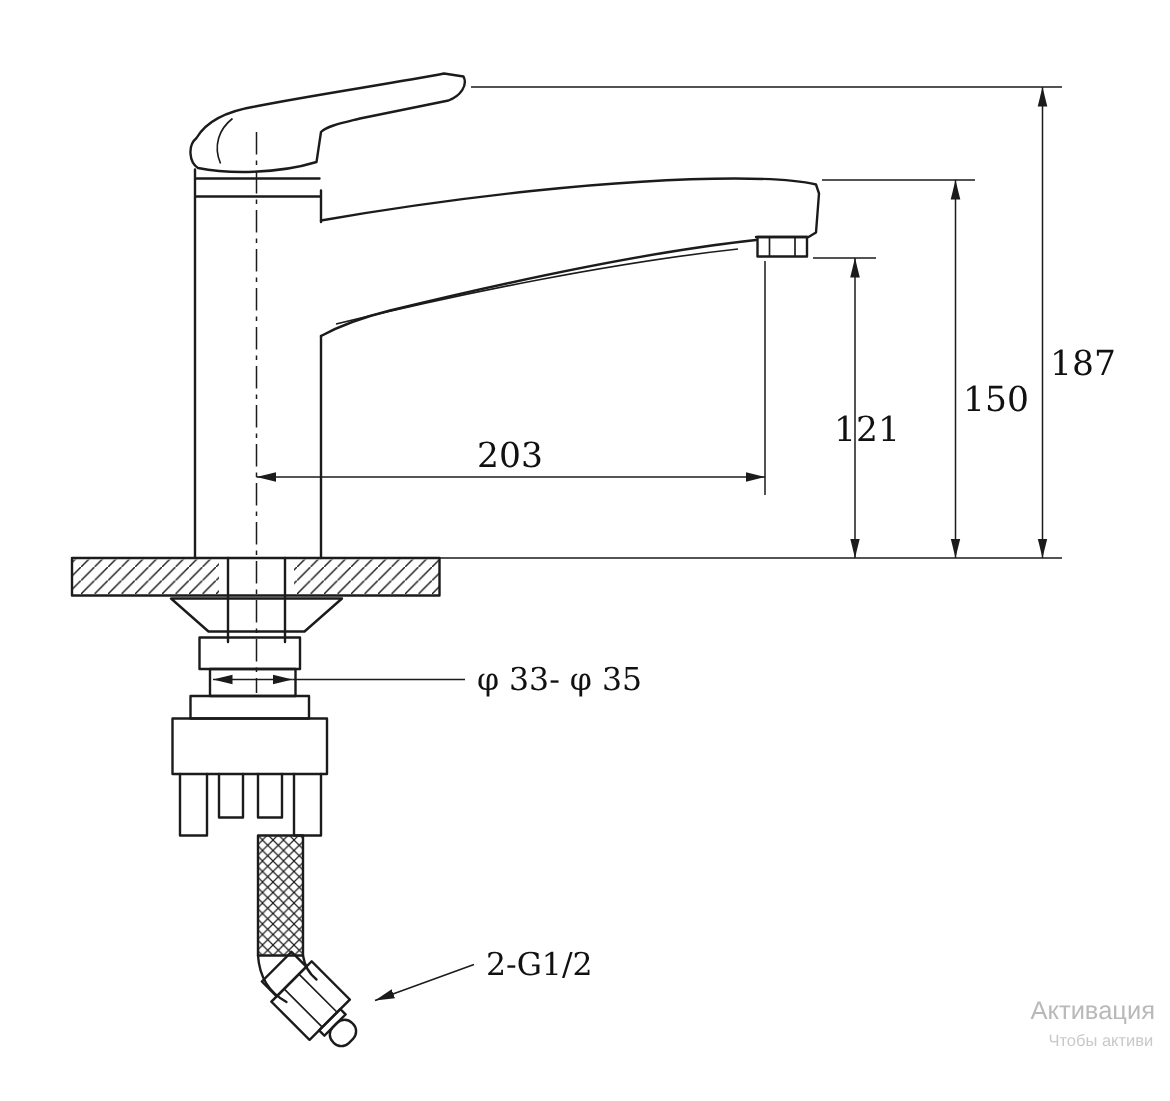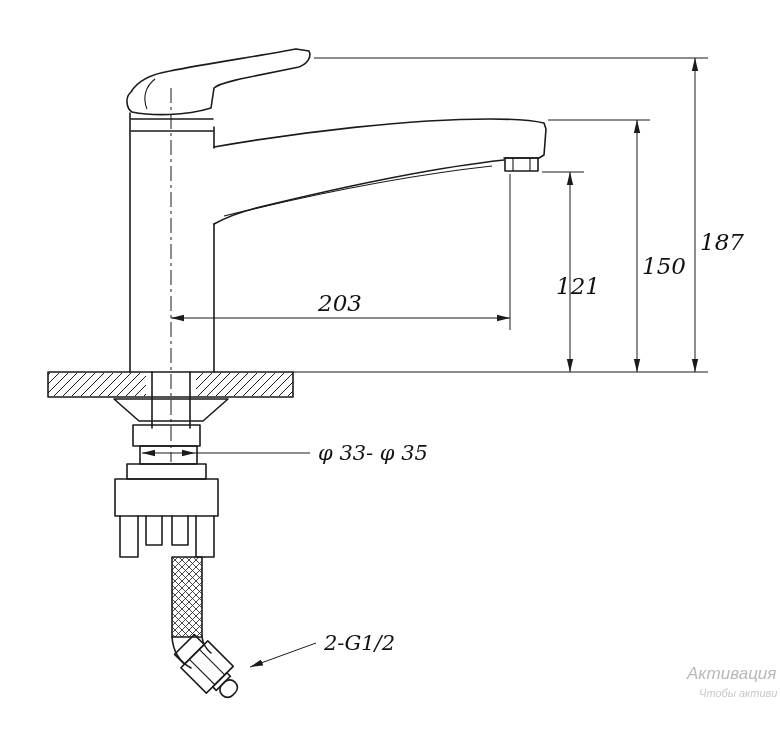--- a/index.html
+++ b/index.html
@@ -1,17 +1,17 @@
 <!DOCTYPE html>
 <html><head>
 <meta charset="utf-8">
 <style>
   html,body{margin:0;padding:0;background:#ffffff;}
   .stage{position:relative;width:780px;height:709px;background:#ffffff;overflow:hidden;
-         font-family:"DejaVu Serif", serif;font-style:italic;}
+         font-family:"DejaVu Serif", serif;}
   svg{display:block}
   .obj{fill:none;stroke:#1b1b1b;stroke-width:1.6;stroke-linejoin:round;stroke-linecap:round;}
   .obj-thin{fill:none;stroke:#1b1b1b;stroke-width:1.1;}
   .dim{fill:none;stroke:#1b1b1b;stroke-width:1;}
   .cl{fill:none;stroke:#1b1b1b;stroke-width:1;stroke-dasharray:15 4 3 4;}
   .dim-text{font-family:"DejaVu Serif", serif;font-size:23px;fill:#111;}
   .dim-text-small{font-family:"DejaVu Serif", serif;font-size:21px;fill:#111;}
   .wm1{font-family:"Liberation Sans", sans-serif;font-size:17px;fill:#b9b9b9;}
   .wm2{font-family:"Liberation Sans", sans-serif;font-size:11px;fill:#c9c9c9;}
 </style>

